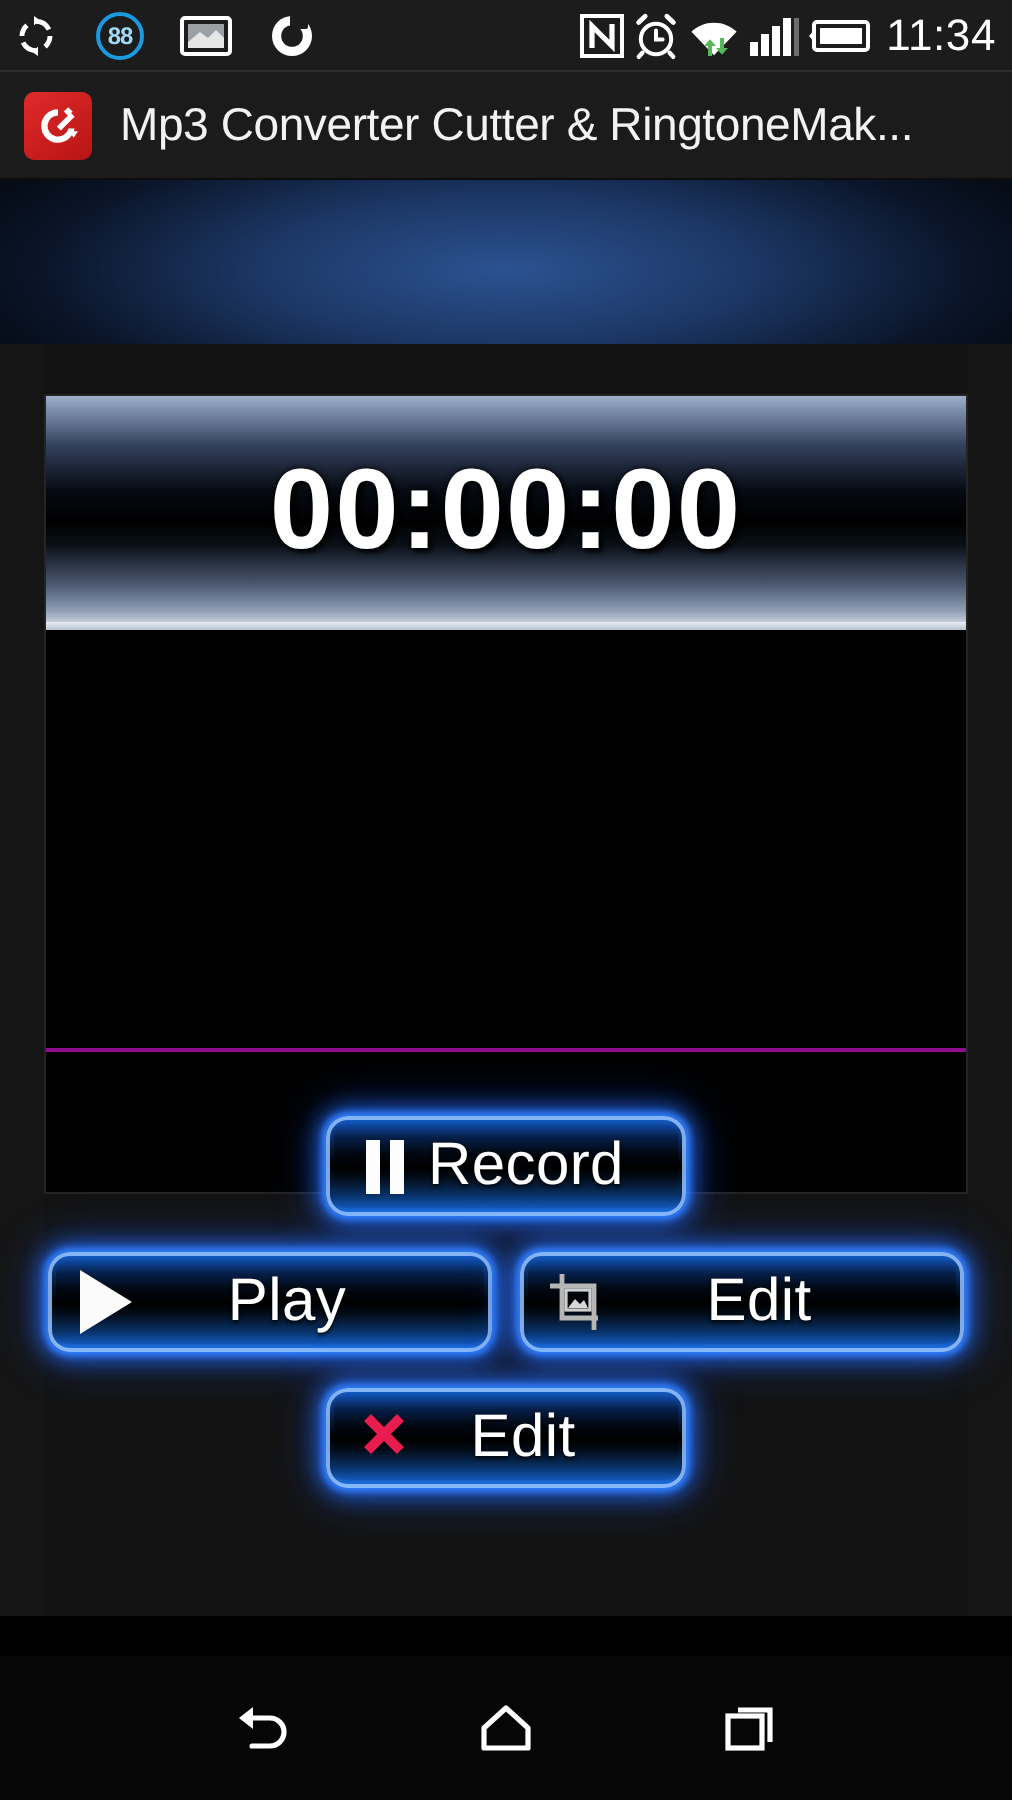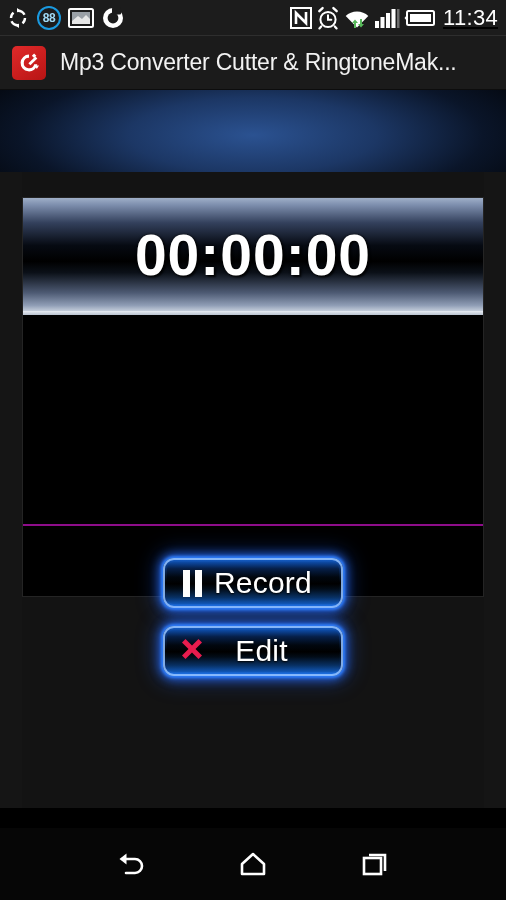--- a/index.html
+++ b/index.html
@@ -21,23 +21,23 @@
     background: #1c1c1c;
     display: flex;
     align-items: center;
     justify-content: space-between;
     padding: 0 8px 0 6px;
     border-bottom: 1px solid #2e2e2e;
   }
   .status-left, .status-right {
     display: flex;
     align-items: center;
-    gap: 7px;
-  }
-  .status-right { gap: 4px; text-decoration: underline; }
+    gap: 18px;
+  }
+  .status-right { gap: 4px; }
   .sicon { display: block; }
   #status-clock {
     color: #fff;
     font-size: 22px;
     letter-spacing: 0.3px;
     margin-left: 3px;
     font-family: "Liberation Sans", sans-serif;
   }
   #battery-level-badge {
     width: 24px; height: 24px;
@@ -355,20 +355,43 @@
             <span class="pause-bars">
                 <span></span>
                 <span></span>
               </span>
           </span>
           <span class="btn-label">Record</span>
         </div>
       </div>
     </div>
 
+    <div class="btn-row">
+      <div id="btn-play" class="glow-btn">
+        <div class="btn-inner">
+          <span class="btn-icon">
+            <span class="play-tri"></span>
+          </span>
+          <span class="btn-label">Play</span>
+        </div>
+      </div>
+      <div id="btn-edit" class="glow-btn">
+        <div class="btn-inner">
+          <span class="btn-icon">
+            <svg width="32" height="32" viewBox="0 0 32 32">
+              <path d="M8 2v22h18" fill="none" stroke="#b6b6b6" stroke-width="2.4"></path>
+              <path d="M2 8h22v22" fill="none" stroke="#b6b6b6" stroke-width="2.4"></path>
+              <rect x="10" y="10" width="12" height="10" fill="none" stroke="#cfcfcf" stroke-width="1.6"></rect>
+              <path d="M11 19 L14.5 14.5 L17 17 L19 15 L21 19z" fill="#d8d8d8"></path>
+            </svg>
+          </span>
+          <span class="btn-label">Edit</span>
+        </div>
+      </div>
+    </div>
 
     <div class="btn-row">
       <div id="btn-stop" class="glow-btn">
         <div class="btn-inner">
           <span class="btn-icon">
             <svg width="32" height="32" viewBox="0 0 32 32">
               <path d="M6 7.5 L9.5 4 L16 10.5 L22.5 4 L26 7.5 L19.5 14 L26 20.5 L22.5 24 L16 17.5 L9.5 24 L6 20.5 L12.5 14z" fill="#e81c4e"></path>
             </svg>
           </span>
           <span class="btn-label">Edit</span>

